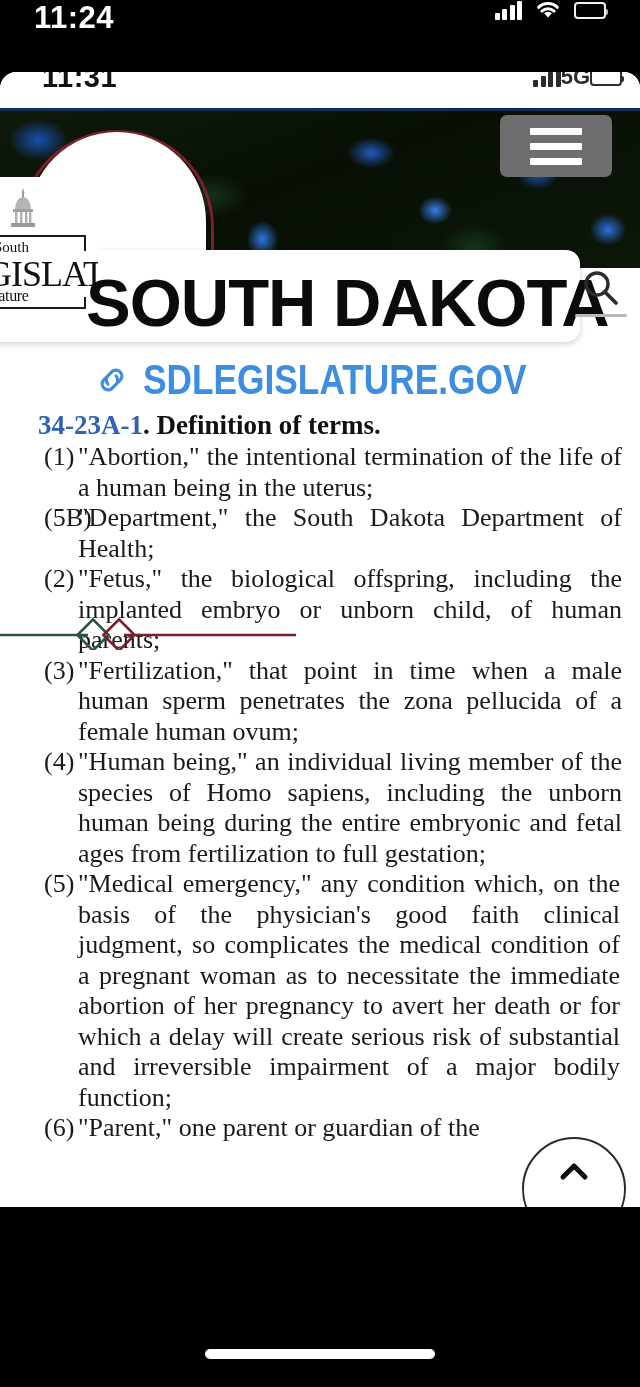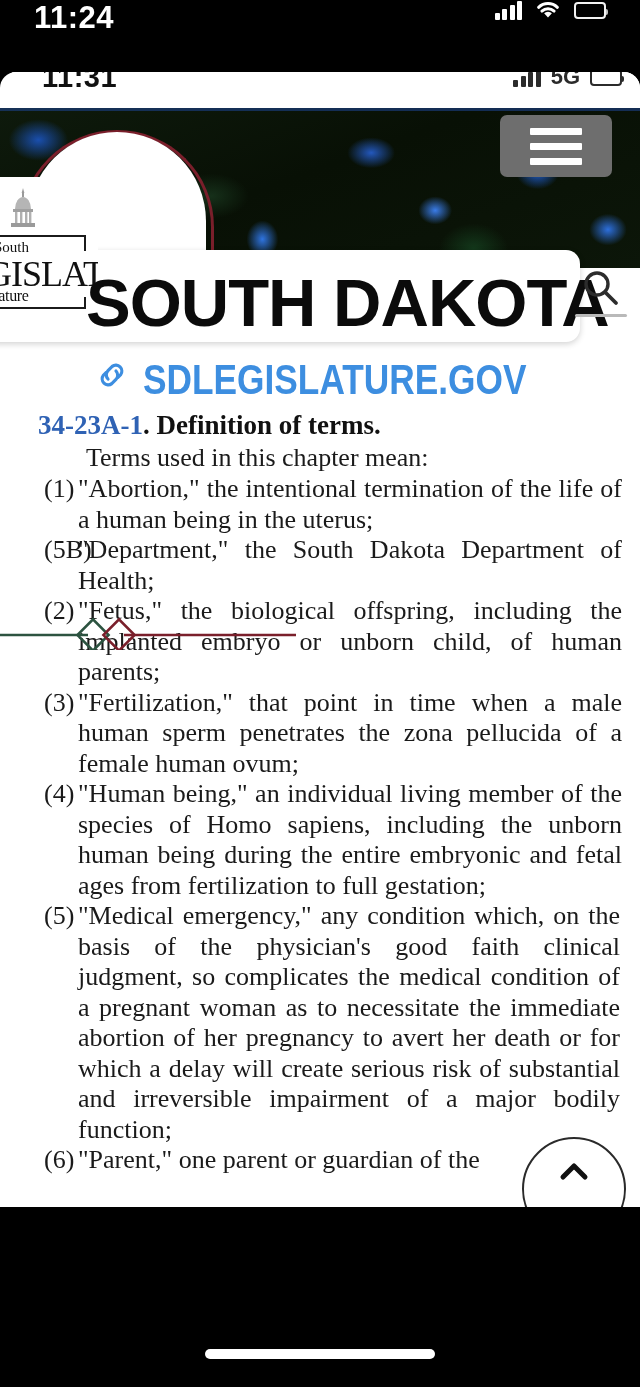--- a/index.html
+++ b/index.html
@@ -103,21 +103,21 @@
     box-sizing: border-box;
     z-index: 6;
   }
   .inner-clock {
     color: #111;
     font-size: 29px;
     font-weight: bold;
     letter-spacing: 0.5px;
   }
   .inner-right {
-    display:flex; align-items:center; gap:10px;
+    display:flex; align-items:center; 
   }
   .sig-bars.dark i { background: #2b2b2b; }
   .net-label {
     color:#2b2b2b; font-size:22px; font-weight:bold;
   }
   .batt.dark {
     border-color: #2b2b2b;
   }
   .batt.dark::after { background:#2b2b2b; }
 
@@ -294,20 +294,21 @@
     position: absolute;
     left: 0; top: 272px;
     width: 640px;
     height: 863px;
     background: #fff;
     z-index: 4;
     overflow: hidden;
   }
   .gov-line {
     display:flex;
+    align-items:center;
     justify-content:center;
     gap: 12px;
     margin: 12px 0 6px 52px;
   }
   .link-ico { width: 38px; height: 38px; display:block; flex:none; }
   .gov-text {
     font-family: "Liberation Sans Narrow", "Liberation Sans", sans-serif;
     font-size: 42px;
     font-weight: bold;
     color: #3d8ee0;
@@ -489,21 +490,20 @@
       <svg class="link-ico" viewBox="0 0 38 38">
         <path d="M15 23 a6 6 0 0 1 0-8.4 l4.2-4.2 a6 6 0 0 1 8.4 8.4 l-2.4 2.4" stroke="#3d8ee0" stroke-width="3.2" fill="none" stroke-linecap="round"></path>
         <path d="M23 15 a6 6 0 0 1 0 8.4 l-4.2 4.2 a6 6 0 0 1-8.4-8.4 l2.4-2.4" stroke="#3d8ee0" stroke-width="3.2" fill="none" stroke-linecap="round"></path>
       </svg>
       <span class="gov-text">SDLEGISLATURE.GOV</span>
     </div>
 
     <div class="statute-head">
       <span class="statute-num">34-23A-1</span><span>. Definition of terms.</span>
     </div>
-    <div class="lead-in">Terms used in this chapter mean:</div>
 
     <ul class="defs">
       <li class="def-row">
         <span class="def-num">(1)</span>
         <span class="def-txt">"Abortion," the intentional termination of the life of a human being in the uterus;</span>
       </li>
       <li class="def-row">
         <span class="def-num">(5B)</span>
         <span class="def-txt">"Department," the South Dakota Department of Health;</span>
       </li>

